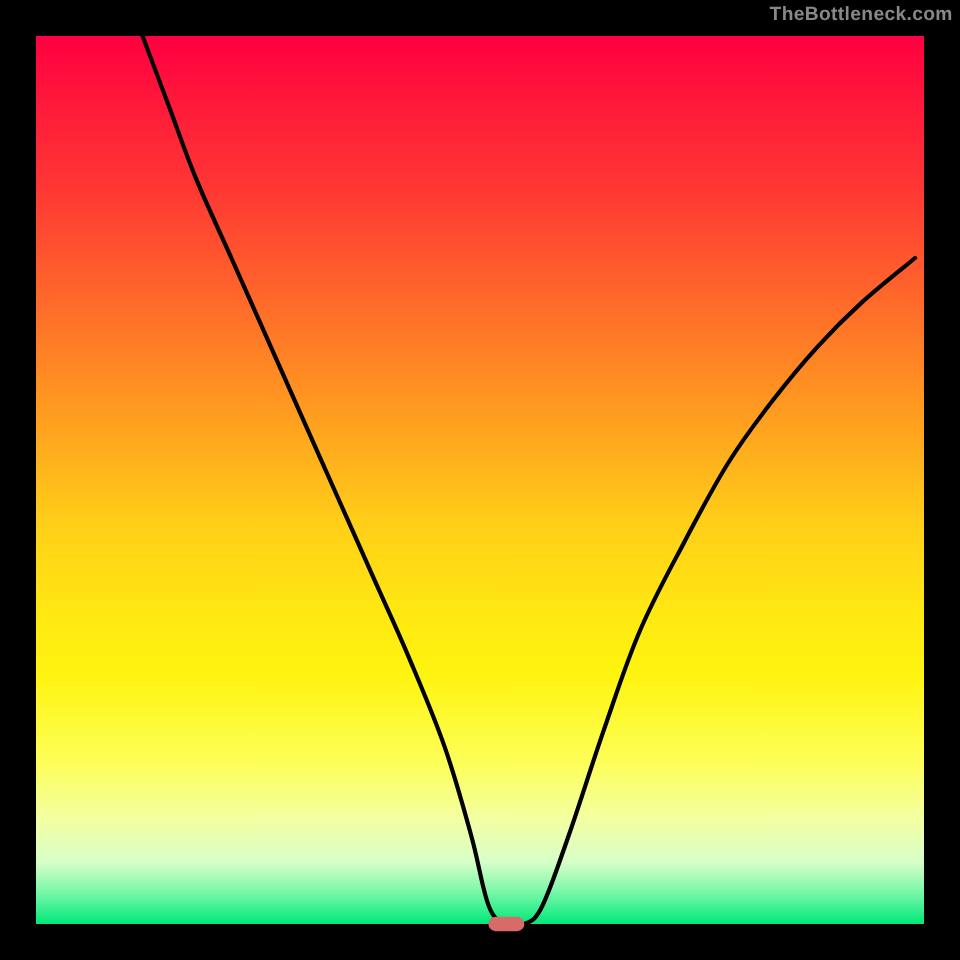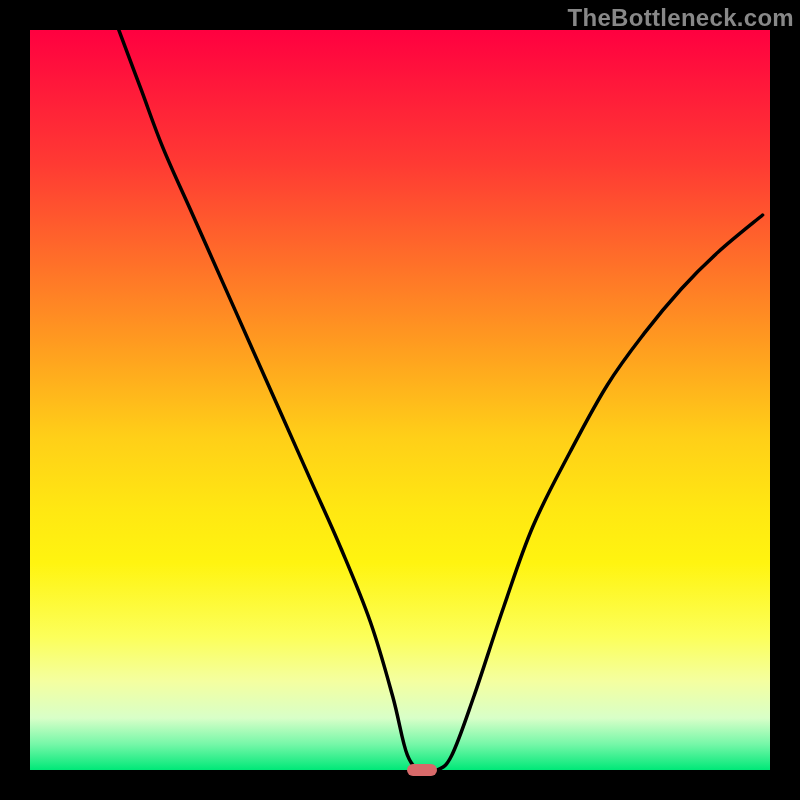--- a/index.html
+++ b/index.html
@@ -38,21 +38,21 @@
       #d8ffc8 93%,
       #76f7a8 96.5%,
       #00e878 100%
     );
   }
   .watermark {
     position: absolute;
     top: 4px;
     right: 6px;
     color: #888;
-    font-size: 24px;
+    font-size: 16px;
     font-weight: 600;
     letter-spacing: 0.3px;
     user-select: none;
   }
   svg.curve {
     position: absolute;
     left: 0;
     top: 0;
     width: 740px;
     height: 740px;

